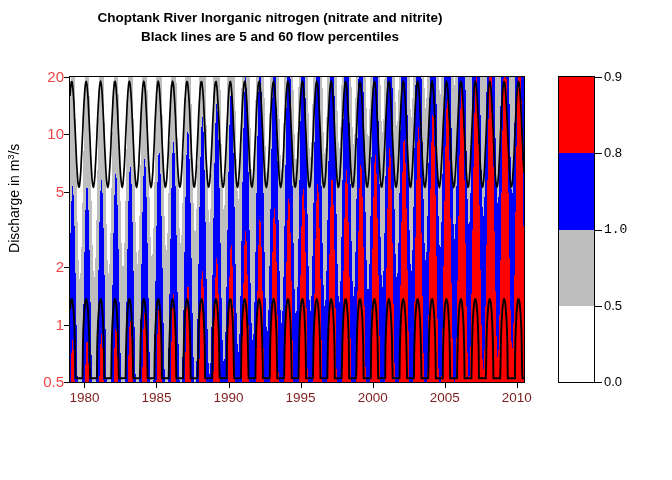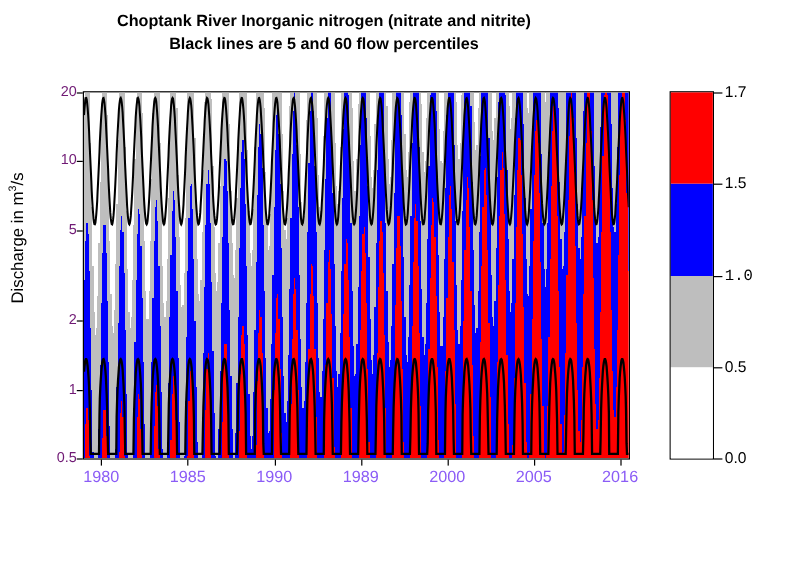--- a/index.html
+++ b/index.html
@@ -23,37 +23,37 @@
   #plot{
     position:absolute;left:69px;top:76px;width:456px;height:307px;
     border:1px solid #000;box-sizing:border-box;
     background:#ffffff;overflow:hidden;
   }
   #plotsvg{position:absolute;left:0;top:0;}
 
   
   .ytick-label{
     position:absolute;right:0;text-align:right;
-    font-size:12px;color:#701a75;line-height:13px;white-space:nowrap;
+    font-size:15px;color:#ef4444;line-height:13px;white-space:nowrap;
   }
   .ytick-mark{position:absolute;background:#000;height:1px;width:5px;}
   #ylabels{position:absolute;left:0px;top:0;width:64px;height:480px;}
 
   #ytitle{
     position:absolute;
     left:-86px;top:190px;width:200px;
     transform:rotate(-90deg);
     transform-origin:center center;
     text-align:center;font-size:14px;color:#000;white-space:nowrap;
   }
   #ytitle sup{font-size:9px;vertical-align:super;}
 
   
   .xtick-label{
-    position:absolute;top:390px;font-size:13.5px;color:#8b5cf6;
+    position:absolute;top:390px;font-size:13.5px;color:#7f1d1d;
     text-align:center;width:60px;white-space:nowrap;
   }
   .xtick-mark{position:absolute;background:#000;width:1px;height:5px;top:383px;}
 
   
   #legend{
     position:absolute;left:558px;top:76px;width:37px;height:307px;
     border:1px solid #000;box-sizing:border-box;
   }
   .legend-band{position:absolute;left:0;width:100%;}
@@ -1137,47 +1137,47 @@
       </svg>
   </div>
 
   <div id="xaxis">
       <div class="xtick-label" style="left: 54.4127px;">1980</div>
       <div class="xtick-mark" style="left: 84.4127px;"></div>
       <div class="xtick-label" style="left: 126.476px;">1985</div>
       <div class="xtick-mark" style="left: 156.476px;"></div>
       <div class="xtick-label" style="left: 198.54px;">1990</div>
       <div class="xtick-mark" style="left: 228.54px;"></div>
-      <div class="xtick-label" style="left: 270.603px;">1989</div>
+      <div class="xtick-label" style="left: 270.603px;">1995</div>
       <div class="xtick-mark" style="left: 300.603px;"></div>
       <div class="xtick-label" style="left: 342.667px;">2000</div>
       <div class="xtick-mark" style="left: 372.667px;"></div>
       <div class="xtick-label" style="left: 414.73px;">2005</div>
       <div class="xtick-mark" style="left: 444.73px;"></div>
-      <div class="xtick-label" style="left: 486.794px;">2016</div>
+      <div class="xtick-label" style="left: 486.794px;">2010</div>
       <div class="xtick-mark" style="left: 516.794px;"></div>
     </div>
 
   <div id="legend">
       <div class="legend-band" style="top: 228.75px; height: 76.25px; background: rgb(255, 255, 255);"></div>
       <div class="legend-band" style="top: 152.5px; height: 76.25px; background: rgb(190, 190, 190);"></div>
       <div class="legend-band" style="top: 76.25px; height: 76.25px; background: rgb(0, 0, 255);"></div>
       <div class="legend-band" style="top: 0px; height: 76.25px; background: rgb(255, 0, 0);"></div>
     </div>
   <div id="legend-annot">
       <div class="legend-tick" style="top: 382px;"></div>
       <div class="legend-label" style="top: 375px;">0.0</div>
       <div class="legend-tick" style="top: 305.75px;"></div>
       <div class="legend-label" style="top: 298.75px;">0.5</div>
       <div class="legend-tick" style="top: 229.5px;"></div>
       <div class="legend-label" style="top: 222.5px; font-family: Liberation Mono, monospace;">1.0</div>
       <div class="legend-tick" style="top: 153.25px;"></div>
-      <div class="legend-label" style="top: 146.25px;">1.5</div>
+      <div class="legend-label" style="top: 146.25px;">0.8</div>
       <div class="legend-tick" style="top: 77px;"></div>
-      <div class="legend-label" style="top: 70px;">1.7</div>
+      <div class="legend-label" style="top: 70px;">0.9</div>
     </div>
 
 <div class="ytick-mark" style="top: 382px; left: 64px;"></div>
     <div class="ytick-mark" style="top: 324.69px; left: 64px;"></div>
     <div class="ytick-mark" style="top: 267.38px; left: 64px;"></div>
     <div class="ytick-mark" style="top: 191.62px; left: 64px;"></div>
     <div class="ytick-mark" style="top: 134.31px; left: 64px;"></div>
     <div class="ytick-mark" style="top: 77px; left: 64px;"></div>
   </div>
 

